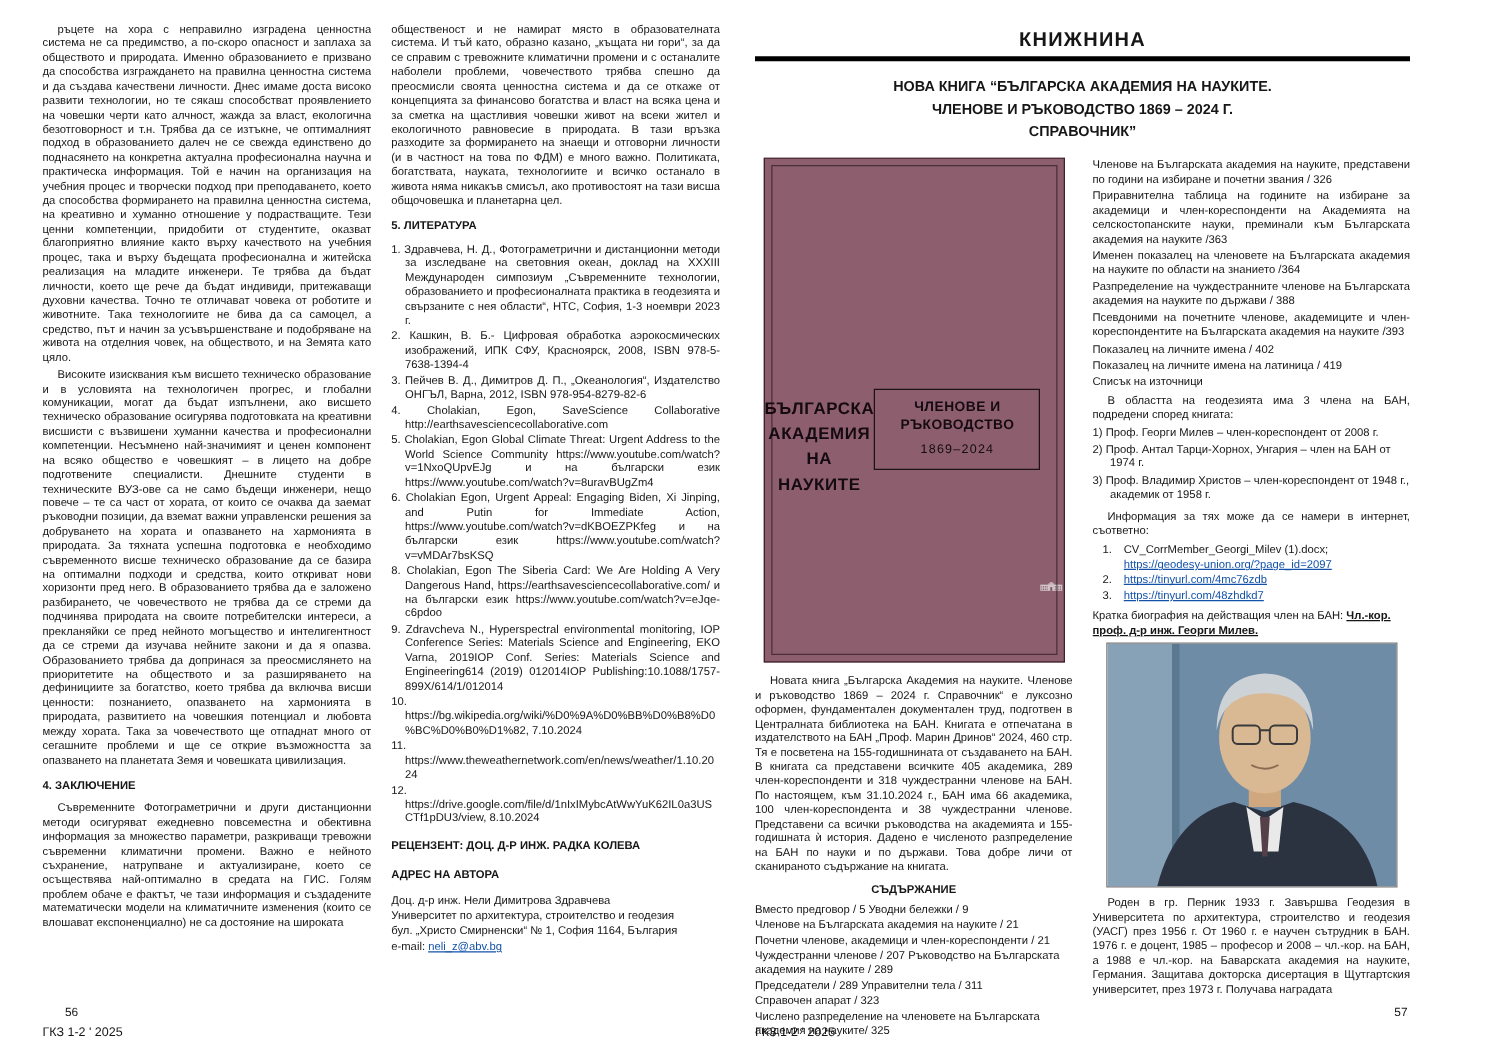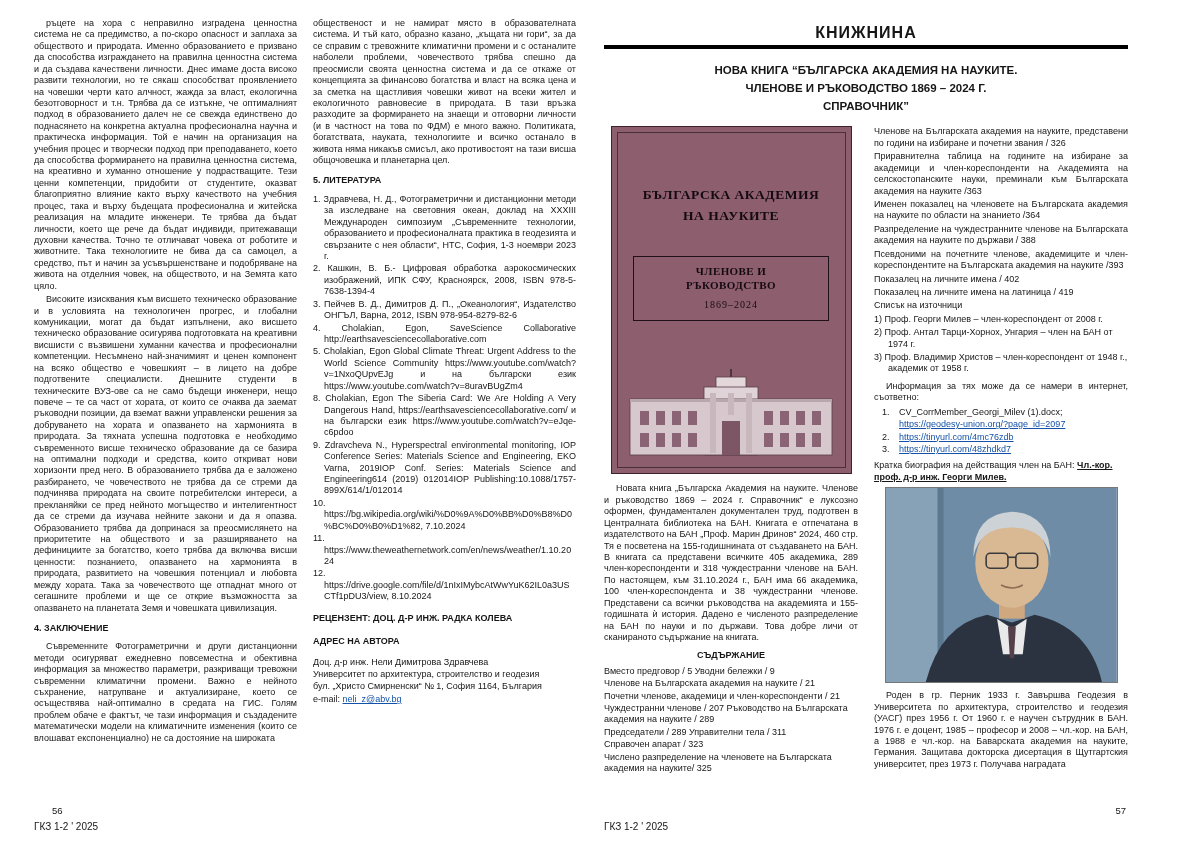--- a/index.html
+++ b/index.html
@@ -26,23 +26,23 @@
   .email-line { margin-top:2px; text-align:left; }
   .email-link { color:#1352a8; text-decoration:underline; }
 
   
   .kn-header { text-align:center; font-weight:bold; font-size:16px; letter-spacing:1px; padding-top:6px; }
   .kn-bar { height:4px; background:#000; margin-top:3px; }
   .book-title { text-align:center; font-weight:bold; font-size:11.5px; line-height:1.55; margin:13px 0 11px; }
 
   
   .book-cover {
-    position:relative; width:241px; height:348px; margin:0 auto 9px;
+    position:relative; width:241px; height:404px; margin:0 auto 9px;
     background:#8d5f6e; border:1px solid #40222e;
-    display:flex; flex-direction:column; align-items:center;font-family:Liberation Serif, serif;
+    display:flex; flex-direction:row; align-items:center;
   }
   .cover-frame { position:absolute; inset:5px; border:1px solid rgba(20,5,12,.55); pointer-events:none; }
   .cover-title { margin-top:58px; text-align:center; font-weight:bold; font-size:13.5px; line-height:1.5; color:#140a10; letter-spacing:.5px; }
   .cover-box { margin-top:30px; border:1px solid #20101a; padding:8px 20px; width:196px; text-align:center; color:#140a10; }
   .cover-sub { font-weight:bold; font-size:11px; letter-spacing:.4px; }
   .cover-years { font-size:10px; margin-top:6px; letter-spacing:1px; }
   .building { margin-top:auto; margin-bottom:16px; }
 
   .toc-title { text-align:center; font-weight:bold; margin:7px 0 4px; }
   .toc-line { text-align:left; margin-bottom:1px; }
@@ -87,20 +87,21 @@
           <div class="ref">1. Здравчева, Н. Д., Фотограметрични и дистанционни методи за изследване на световния океан, доклад на XXXIII Международен симпозиум „Съвременните технологии, образованието и професионалната практика в геодезията и свързаните с нея области“, НТС, София, 1-3 ноември 2023 г.</div>
 
           <div class="ref">2. Кашкин, В. Б.- Цифровая обработка аэрокосмических изображений, ИПК СФУ, Красноярск, 2008, ISBN 978-5-7638-1394-4</div>
 
           <div class="ref">3. Пейчев В. Д., Димитров Д. П., „Океанология“, Издателство ОНГЪЛ, Варна, 2012, ISBN 978-954-8279-82-6</div>
 
           <div class="ref">4. Cholakian, Egon, SaveScience Collaborative http://earthsavesciencecollaborative.com</div>
 
           <div class="ref">5. Cholakian, Egon Global Climate Threat: Urgent Address to the World Science Community https://www.youtube.com/watch?v=1NxoQUpvEJg и на български език https://www.youtube.com/watch?v=8uravBUgZm4</div>
 
+          <div class="ref">6. Cholakian Egon, Urgent Appeal: Engaging Biden, Xi Jinping, and Putin for Immediate Action, https://www.youtube.com/watch?v=dKBOEZPKfeg и на български език https://www.youtube.com/watch?v=vMDAr7bsKSQ</div>
 
           <div class="ref">8. Cholakian, Egon The Siberia Card: We Are Holding A Very Dangerous Hand, https://earthsavesciencecollaborative.com/ и на български език https://www.youtube.com/watch?v=eJqe-c6pdoo</div>
 
           <div class="ref">9. Zdravcheva N., Hyperspectral environmental monitoring, IOP Conference Series: Materials Science and Engineering, EKO Varna, 2019IOP Conf. Series: Materials Science and Engineering614 (2019) 012014IOP Publishing:10.1088/1757-899X/614/1/012014</div>
 
           <div class="ref">10. https://bg.wikipedia.org/wiki/%D0%9A%D0%BB%D0%B8%D0%BC%D0%B0%D1%82, 7.10.2024</div>
 
           <div class="ref">11. https://www.theweathernetwork.com/en/news/weather/1.10.2024</div>
 
           <div class="ref">12. https://drive.google.com/file/d/1nIxIMybcAtWwYuK62IL0a3USCTf1pDU3/view, 8.10.2024</div>
@@ -204,20 +205,21 @@
           <div class="entry">Разпределение на чуждестранните членове на Българската академия на науките по държави / 388</div>
 
           <div class="entry">Псевдоними на почетните членове, академиците и член-кореспондентите на Българската академия на науките /393</div>
 
           <div class="entry">Показалец на личните имена / 402</div>
 
           <div class="entry">Показалец на личните имена на латиница / 419</div>
 
           <div class="entry">Списък на източници</div>
         </div>
+      <div class="note">В областта на геодезията има 3 члена на БАН, подредени според книгата:</div>
       <div>
 
           <div class="member">1) Проф. Георги Милев – член-кореспондент от 2008 г.</div>
 
           <div class="member">2) Проф. Антал Тарци-Хорнох, Унгария – член на БАН от 1974 г.</div>
 
           <div class="member">3) Проф. Владимир Христов – член-кореспондент от 1948 г., академик от 1958 г.</div>
         </div>
       <div class="info-line">Информация за тях може да се намери в интернет, съответно:</div>
       <div class="links">

